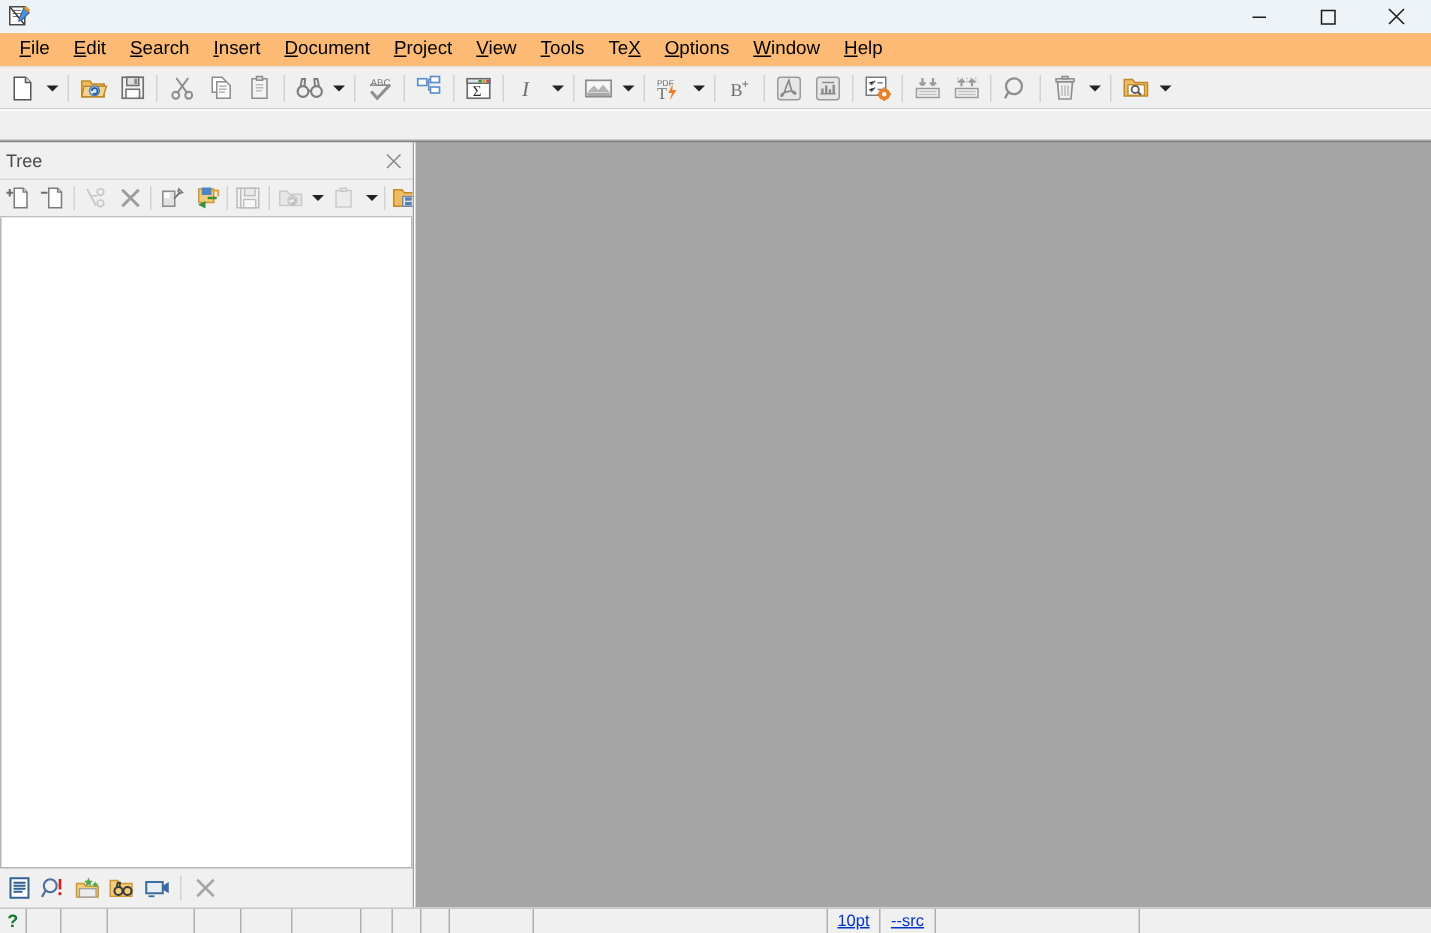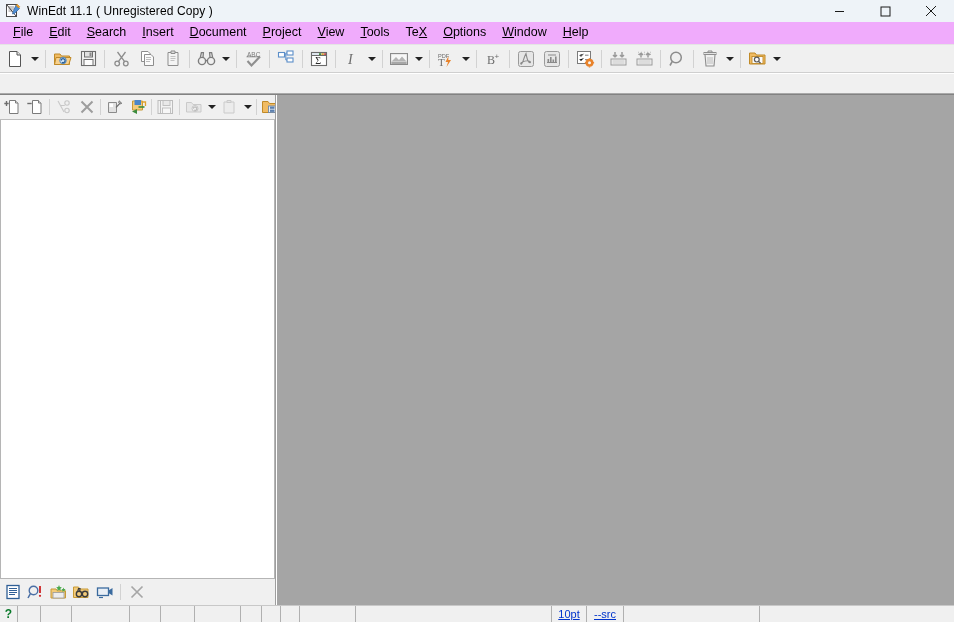--- a/index.html
+++ b/index.html
@@ -52,21 +52,21 @@
   }
   .win-btn {
     width: 46px; height: 22px;
     display: flex; align-items: center; justify-content: center;
   }
   .win-btn svg { display: block; }
 
   
   .menubar {
     height: 22px;
-    background: #f0abfc;
+    background: #fdba74;
     display: flex;
     align-items: center;
     padding-left: 5px;
     flex: 0 0 auto;
     border-bottom: 1px solid #e4e4e4;
   }
   .menu-item {
     padding: 2px 8px 3px 8px;
     font-size: 12.5px;
     color: #000;
@@ -237,21 +237,20 @@
   <div class="titlebar">
     <div class="app-icon">
       <svg width="16" height="16" viewBox="0 0 16 16">
         <rect x="1.5" y="1.5" width="10" height="12" fill="#ffffff" stroke="#4a4a4a" stroke-width="1"></rect>
         <path d="M3.5 4 L9 4 M3.5 6 L9 6 M3.5 8 L7.5 8" stroke="#777" stroke-width="0.8"></path>
         <path d="M2 2 L11 13" stroke="#333" stroke-width="0.9"></path>
         <path d="M11 2 L14.5 5.5 L9.5 10.5 L7.5 11 L8 9 Z" fill="#4e8fd6" stroke="#2f5f96" stroke-width="0.7"></path>
         <path d="M12.2 1.2 L14.8 3.8 L13.6 5 L11 2.4 Z" fill="#f0a22e" stroke="#b8791c" stroke-width="0.6"></path>
       </svg>
     </div>
-    <div class="title-text">WinEdt 11.1  ( Unregistered  Copy )</div>
 
     <div class="win-controls">
       <div class="win-btn">
         <svg width="11" height="11" viewBox="0 0 11 11">
           <path d="M1 5.5 H10" stroke="#1a1a1a" stroke-width="1"></path>
         </svg>
       </div>
       <div class="win-btn">
         <svg width="11" height="11" viewBox="0 0 11 11">
           <rect x="1" y="1" width="9" height="9" fill="none" stroke="#1a1a1a" stroke-width="1"></rect>
@@ -512,20 +511,28 @@
     </div>
 
   </div>
 
   <div class="toolbar2"></div>
 
   <div class="workarea">
 
     <div class="tree-panel">
 
+      <div class="tree-header">
+        <div class="label">Tree</div>
+        <div class="tree-close">
+          <svg width="11" height="11" viewBox="0 0 11 11">
+            <path d="M1 1 L10 10 M10 1 L1 10" stroke="#8a8a8a" stroke-width="1.1"></path>
+          </svg>
+        </div>
+      </div>
 
       <div class="tree-toolbar">
 
         <div class="tb-btn">
           <svg width="17" height="16" viewBox="0 0 17 16">
             <path d="M5.5 1.5 H11.5 L14 4 V14.5 H5.5 Z" fill="#fff" stroke="#7b7b7b" stroke-width="1"></path>
             <path d="M11.5 1.5 V4 H14" fill="#e8e8e8" stroke="#7b7b7b" stroke-width="1"></path>
             <path d="M2.5 2 V7 M0.3 4.5 H4.7" stroke="#6e6e6e" stroke-width="1.4"></path>
           </svg>
         </div>

